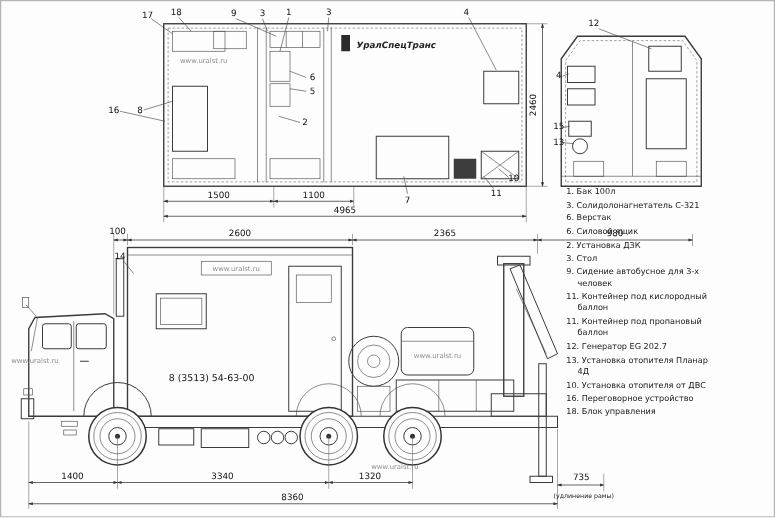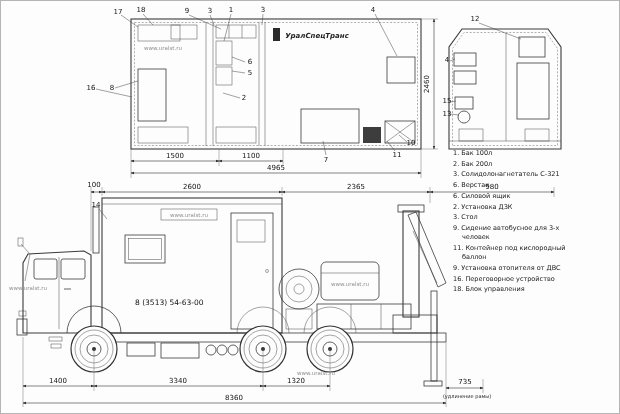--- a/index.html
+++ b/index.html
@@ -263,26 +263,28 @@
     <line x1="22" y1="402" x2="445" y2="402" class="dim" marker-start="url(#arr)" marker-end="url(#arr)"></line>
     <text x="233" y="399" class="dimtxt" text-anchor="middle">8360</text>
 
     <text x="8" y="289" class="wm">www.uralst.ru</text>
     <text x="296" y="374" class="wm">www.uralst.ru</text>
   </g>
 </svg>
 
 <div class="parts">
   <div>1. Бак 100л</div>
-  <div>2. Бак 200л</div>
   <div>3. Солидолонагнетатель С-321</div>
   <div>6. Верстак</div>
   <div>6. Силовой ящик</div>
   <div>2. Установка ДЗК</div>
   <div>3. Стол</div>
   <div>9. Сидение автобусное для 3-х человек</div>
   <div>11. Контейнер под кислородный баллон</div>
-  <div>9. Установка отопителя от ДВС</div>
+  <div>11. Контейнер под пропановый баллон</div>
+  <div>12. Генератор EG 202.7</div>
+  <div>13. Установка отопителя Планар 4Д</div>
+  <div>10. Установка отопителя от ДВС</div>
   <div>16. Переговорное устройство</div>
   <div>18. Блок управления</div>
 </div>
 
 </div>
 
 </body></html>

